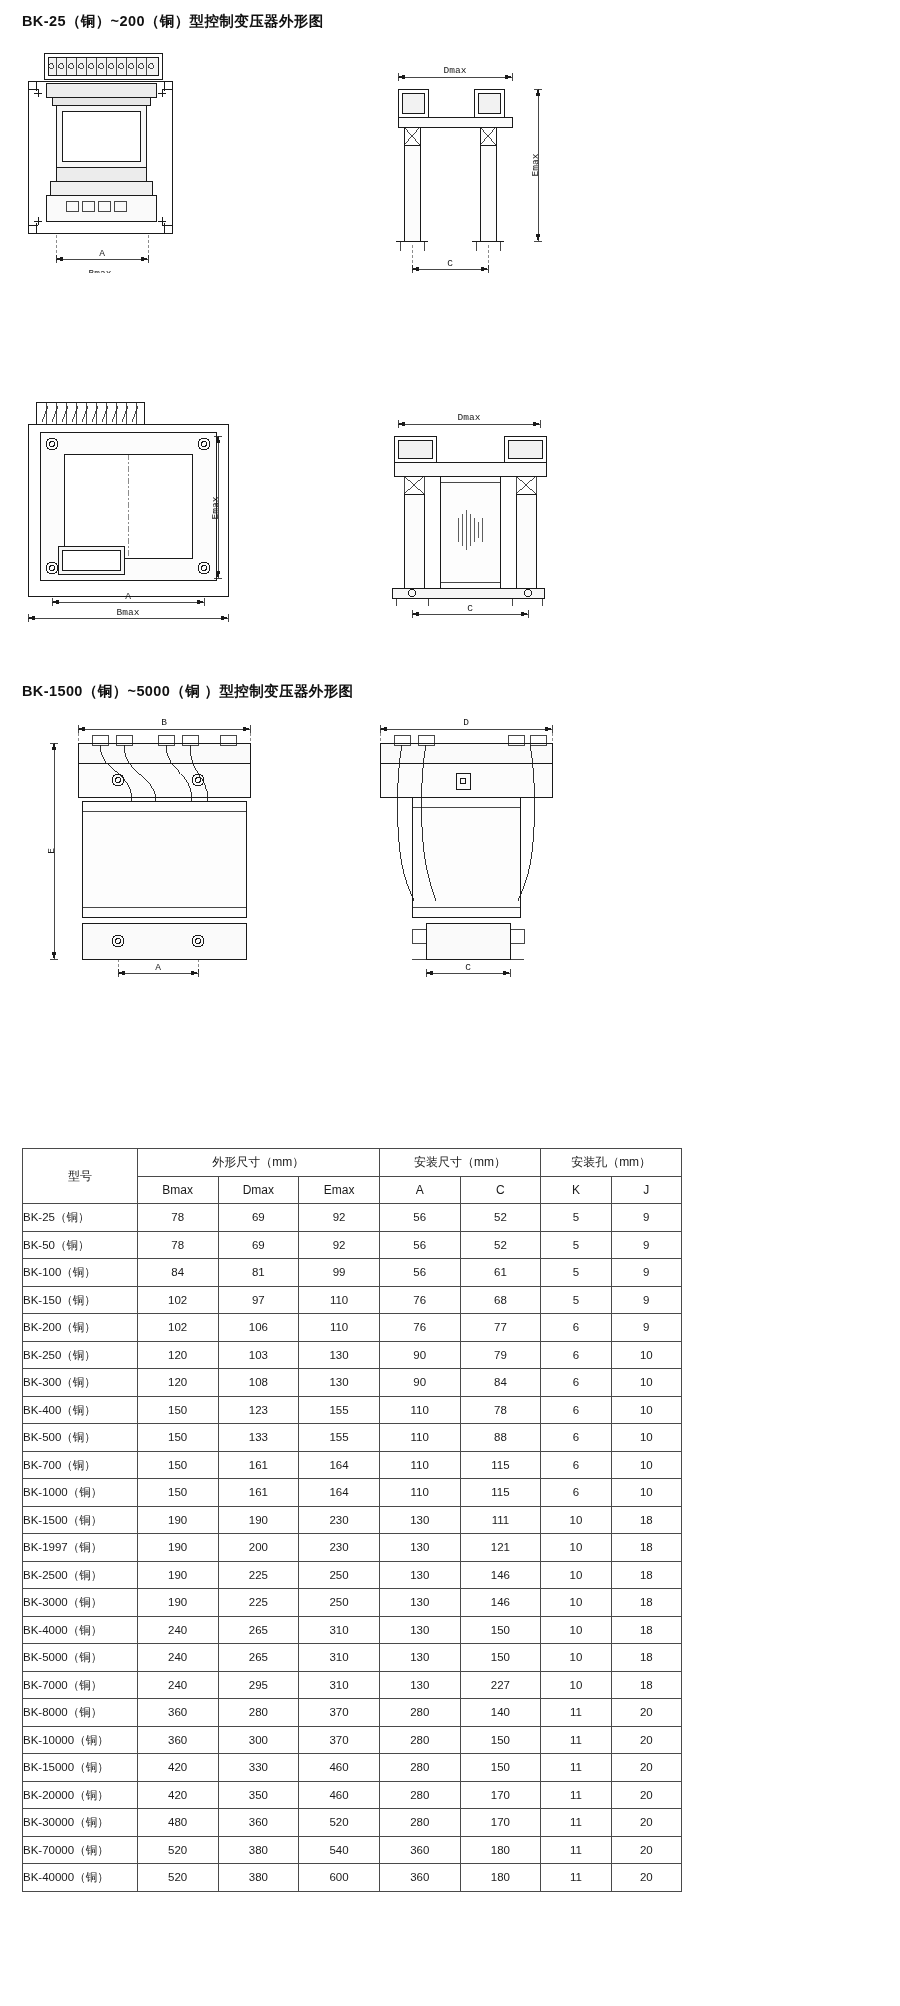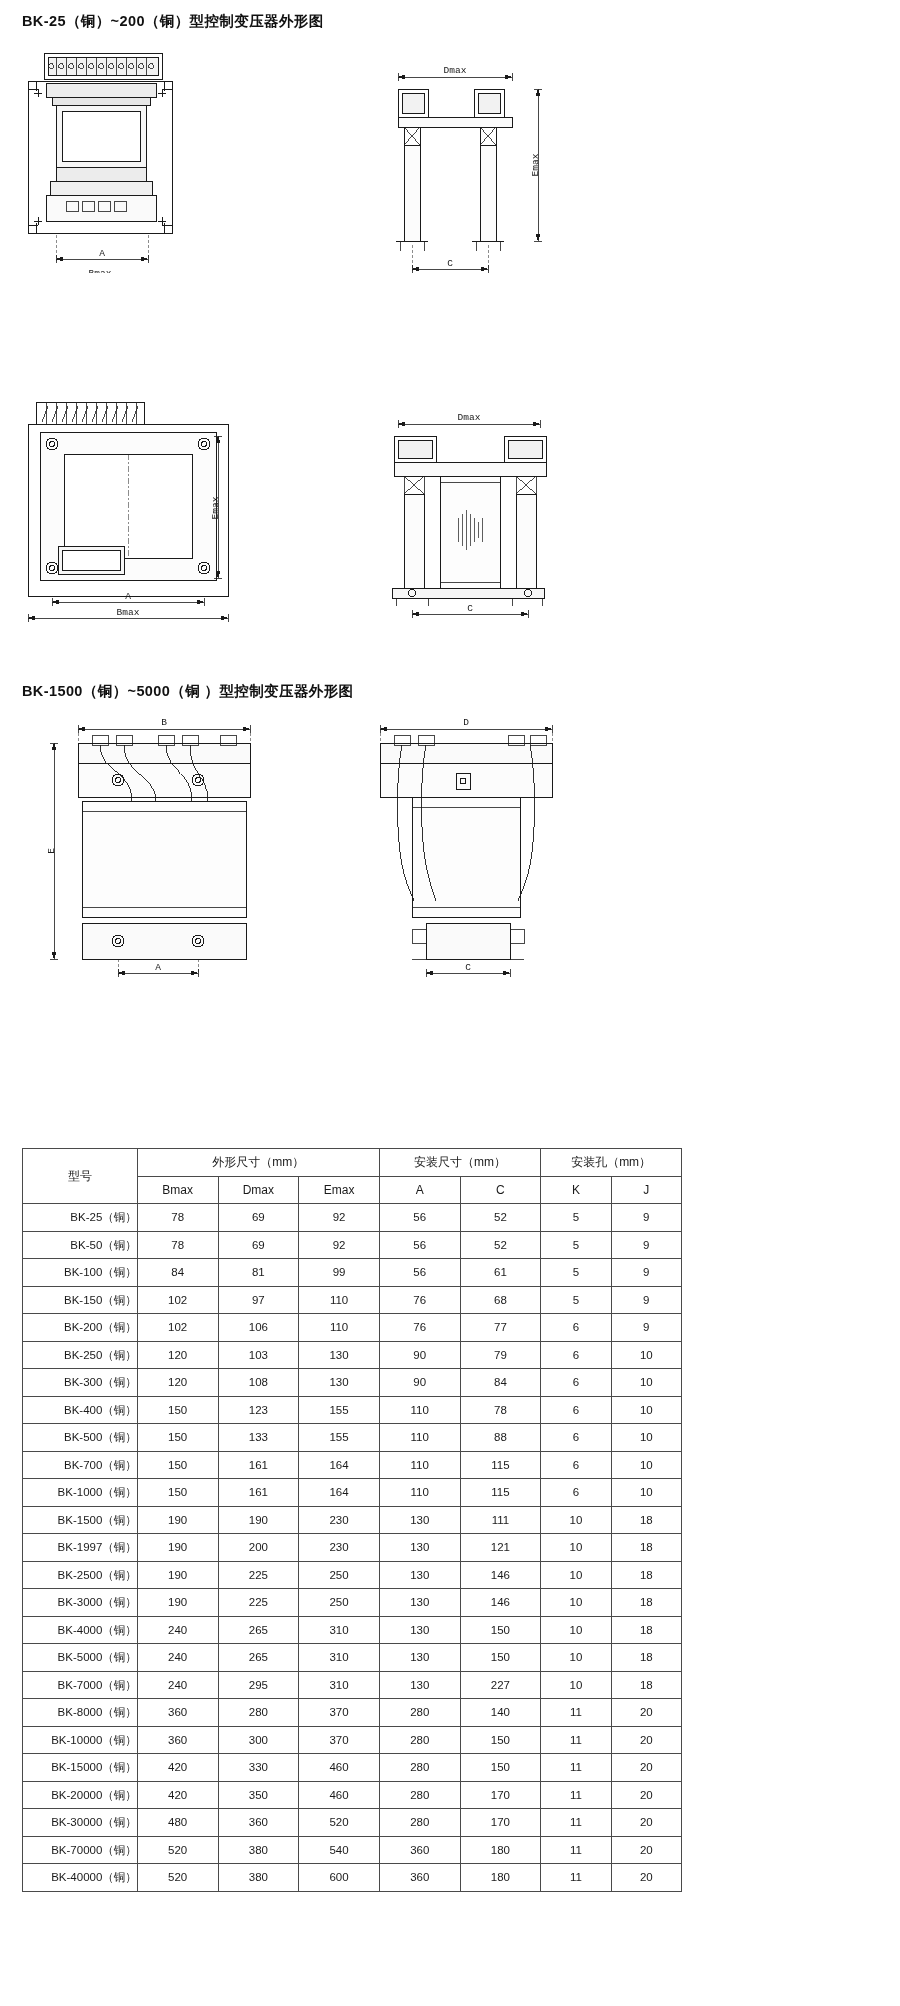--- a/index.html
+++ b/index.html
@@ -60,21 +60,21 @@
     padding: 0;
     height: 26.5px;
     font-weight: normal;
     line-height: 26.5px;
   }
   table.dim th {
     font-size: 12px;
   }
   table.dim td.model {
     width: 110px;
-    text-align: right;
+    text-align: left;
   }
   table.dim col.c-model { width: 110px; }
   table.dim col.c-n { width: 78px; }
   table.dim col.c-k { width: 68px; }
   .hdr-group { height: 26px; line-height: 26px; }
 </style>
 </head>
 <body>
 
 <div class="page">

